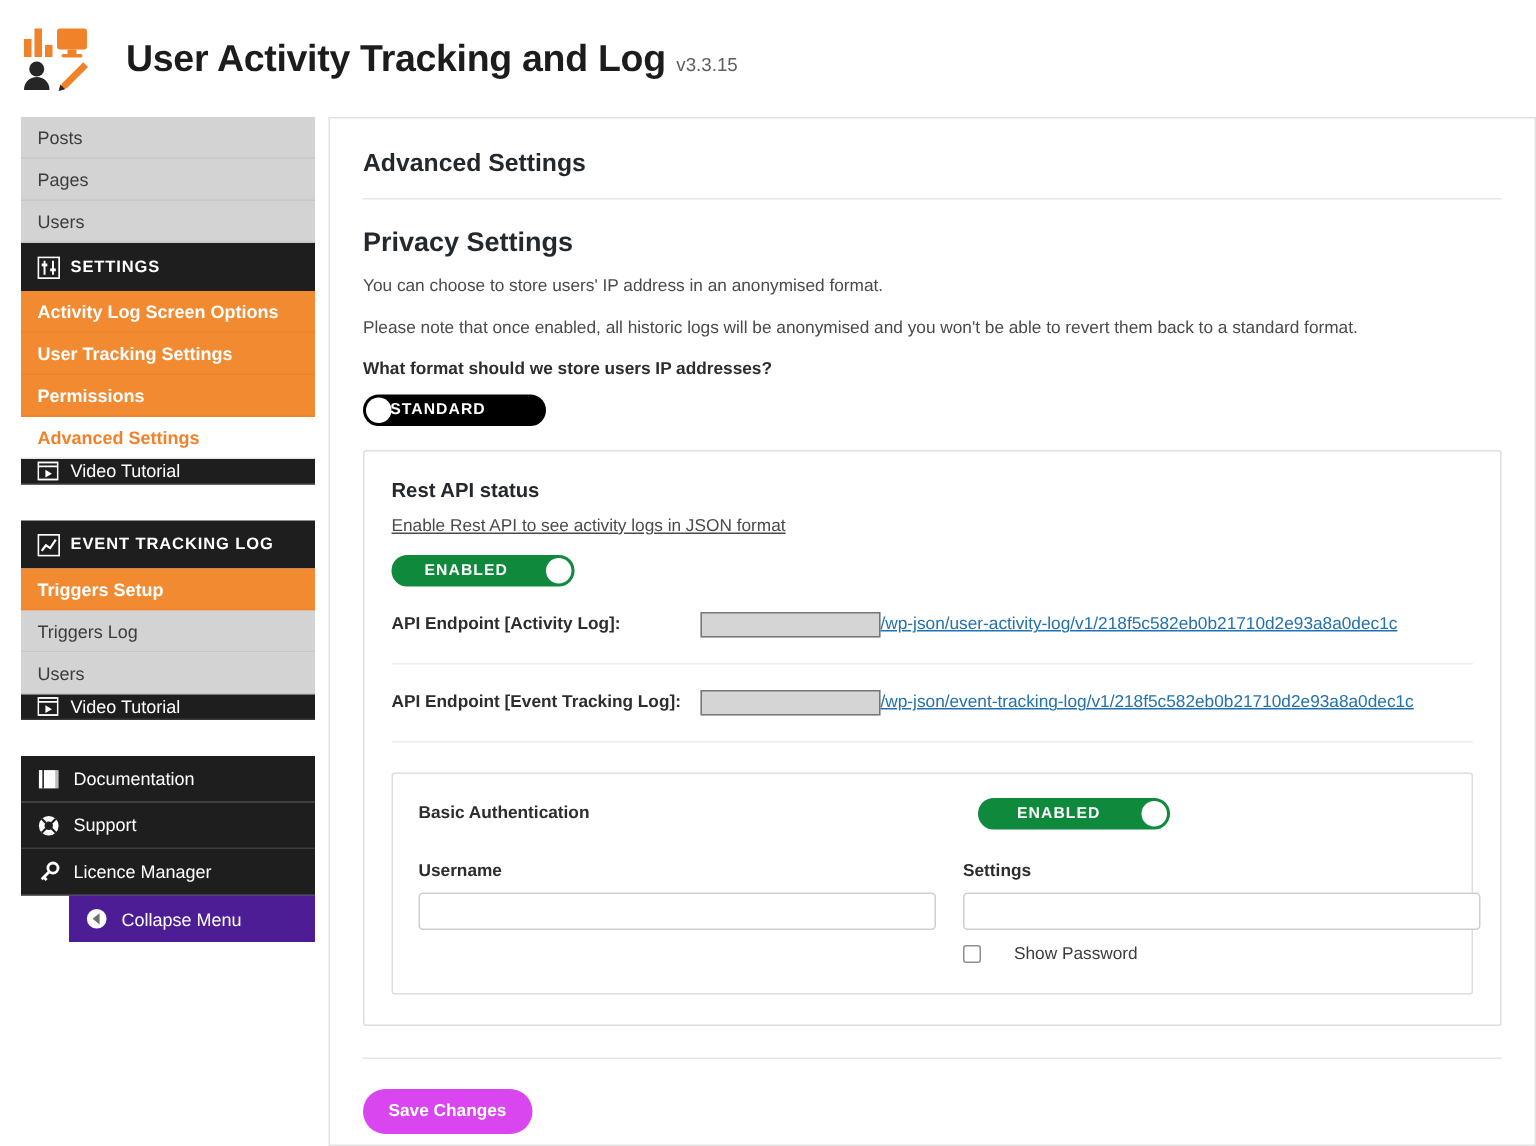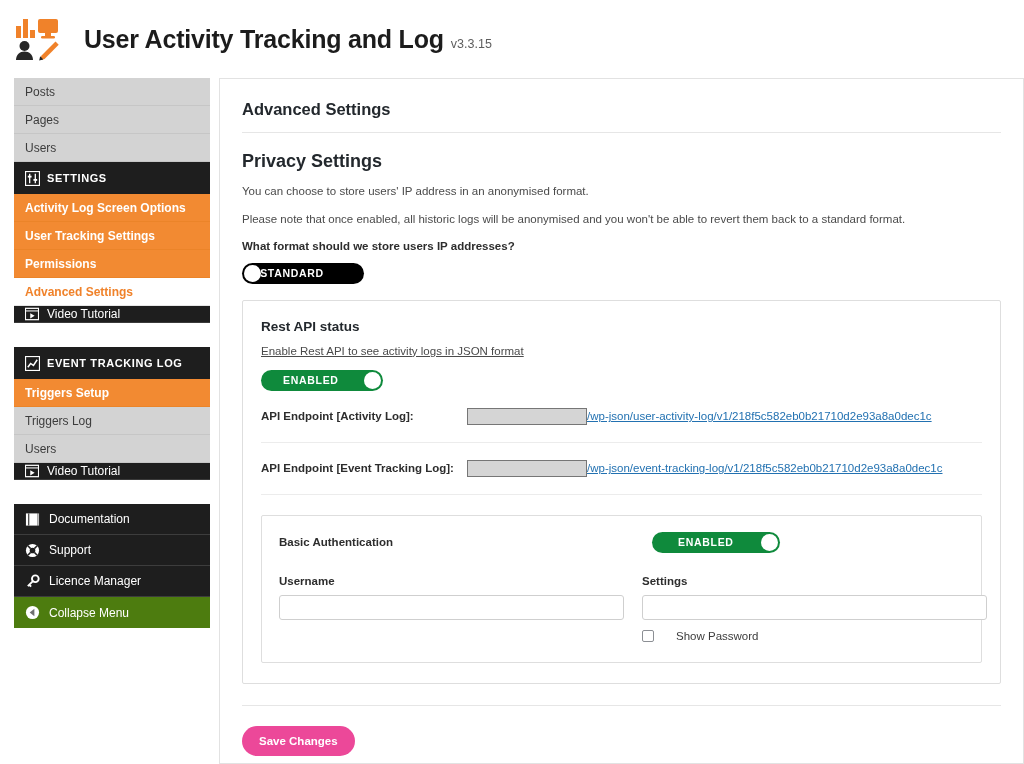--- a/index.html
+++ b/index.html
@@ -113,21 +113,21 @@
     background: #1e1e1e;
     color: #ffffff;
     font-size: 12px;
     padding: 9px 10px 9px 11px;
     display: flex;
     align-items: center;
     gap: 9px;
     height: 31px;
     border-bottom: 1px solid #3d3d3d;
   }
-  .foot-row.collapse { background: #4d7c0f; border-bottom: none; }
+  .foot-row.collapse { background: #4c1d95; border-bottom: none; margin-left: 32px; }
   .foot-row .ico { width: 15px; height: 15px; flex: 0 0 15px; display:block; }
 
   
   .content-panel {
     margin-left: 9px;
     width: 805px;
     flex: 0 0 805px;
     background: #ffffff;
     border: 1px solid #e2e2e2;
     min-height: 686px;
@@ -298,21 +298,21 @@
   .checkrow .lbl { font-size: 11.5px; color: #3c3c3c; }
 
   
   .bottom-rule {
     border: none;
     border-top: 1px solid #e6e6e6;
     margin: 21px 0 0 0;
   }
   .save-btn {
     margin-top: 20px;
-    background: #ec4899;
+    background: #d946ef;
     color: #ffffff;
     font-size: 11.5px;
     font-weight: bold;
     border: none;
     border-radius: 16px;
     padding: 9px 17px;
     cursor: pointer;
     font-family: "Liberation Sans", sans-serif;
   }
 </style>

